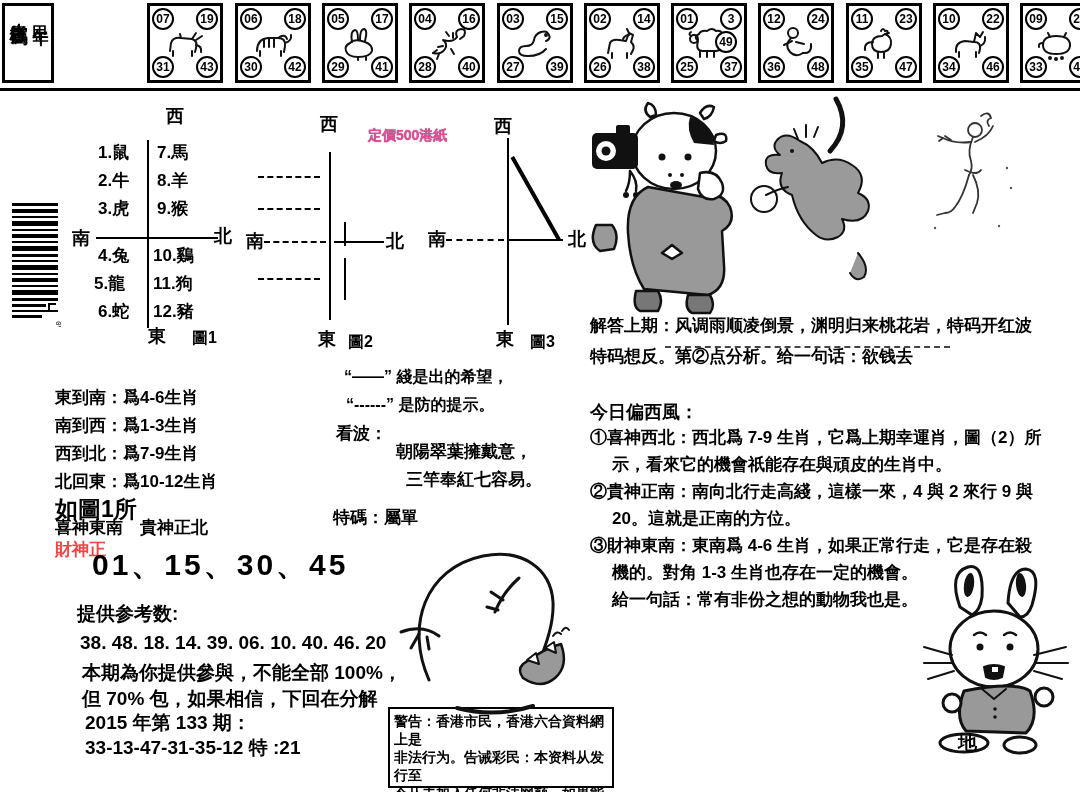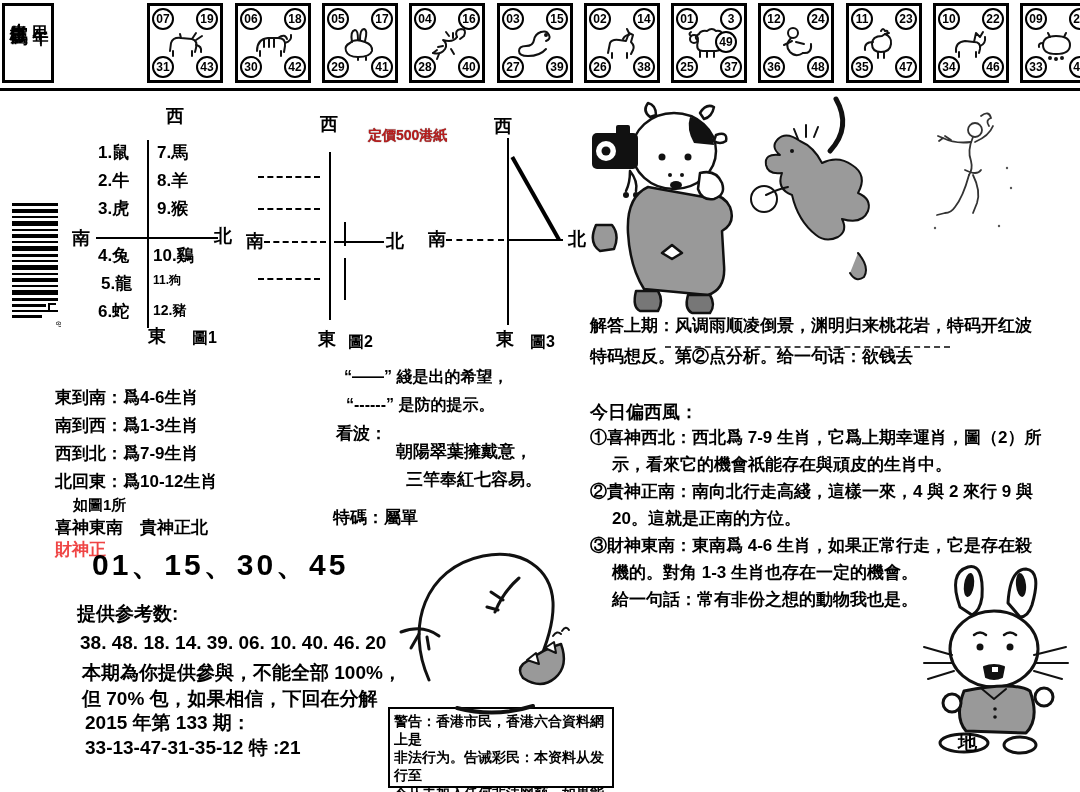--- a/index.html
+++ b/index.html
@@ -198,21 +198,21 @@
           <circle cx="22" cy="37" r="1" fill="#111"></circle>
           <circle cx="28" cy="36" r="1" fill="#111"></circle>
         </g>
       </svg>
     <span class="circ bl">33</span>
     <span class="circ br">45</span>
   </div>
 
   <div class="ln" style="left:0;top:88px;width:1080px;height:3px"></div>
 
-  <span class="t" style="left:368px;top:127px;font-size:14px;color:#b91c1c;text-shadow:0 0 1px #555">定價500港紙</span>
+  <span class="t" style="left:368px;top:127px;font-size:14px;color:#ec4899;text-shadow:0 0 1px #555">定價500港紙</span>
 
   <svg style="left:10px;top:203px" width="54" height="124" viewBox="0 0 54 124">
     <g fill="#000">
       <rect x="2" y="0" width="46" height="3"></rect>
         <rect x="2" y="6" width="46" height="4"></rect>
       <rect x="2" y="13" width="46" height="2"></rect>
         <rect x="2" y="18" width="46" height="5"></rect>
       <rect x="2" y="26" width="46" height="2"></rect>
         <rect x="2" y="31" width="46" height="4"></rect>
       <rect x="2" y="38" width="46" height="2"></rect>
@@ -240,25 +240,25 @@
   <span class="t" style="left:192px;top:329px;font-size:16px">圖1</span>
   <div class="ln" style="left:147px;top:140px;width:2px;height:188px"></div>
   <div class="ln" style="left:96px;top:237px;width:122px;height:2px"></div>
   <span class="t" style="left:98px;top:143px;font-size:17px">1.鼠</span>
   <span class="t" style="left:98px;top:171px;font-size:17px">2.牛</span>
   <span class="t" style="left:98px;top:199px;font-size:17px">3.虎</span>
   <span class="t" style="left:157px;top:143px;font-size:17px">7.馬</span>
   <span class="t" style="left:157px;top:171px;font-size:17px">8.羊</span>
   <span class="t" style="left:157px;top:199px;font-size:17px">9.猴</span>
   <span class="t" style="left:98px;top:246px;font-size:17px">4.兔</span>
-  <span class="t" style="left:101px;top:274px;font-size:17px">5.龍</span>
+  <span class="t" style="left:94px;top:274px;font-size:17px">5.龍</span>
   <span class="t" style="left:98px;top:302px;font-size:17px">6.蛇</span>
   <span class="t" style="left:153px;top:246px;font-size:17px">10.鷄</span>
-  <span class="t" style="left:153px;top:274px;font-size:12px">11.狗</span>
-  <span class="t" style="left:153px;top:302px;font-size:14px">12.豬</span>
+  <span class="t" style="left:153px;top:274px;font-size:17px">11.狗</span>
+  <span class="t" style="left:153px;top:302px;font-size:17px">12.豬</span>
 
   <span class="t" style="left:320px;top:114px;font-size:18px">西</span>
   <span class="t" style="left:246px;top:231px;font-size:18px">南</span>
   <span class="t" style="left:386px;top:231px;font-size:18px">北</span>
   <span class="t" style="left:318px;top:329px;font-size:18px">東</span>
   <span class="t" style="left:348px;top:333px;font-size:16px">圖2</span>
   <div class="ln" style="left:329px;top:152px;width:2px;height:168px"></div>
   <div class="ln" style="left:344px;top:222px;width:2px;height:24px"></div>
   <div class="ln" style="left:344px;top:258px;width:2px;height:42px"></div>
   <div class="dashln" style="left:258px;top:176px;width:62px"></div>
@@ -274,21 +274,21 @@
   <span class="t" style="left:530px;top:333px;font-size:16px">圖3</span>
   <div class="ln" style="left:507px;top:138px;width:2px;height:187px"></div>
   <div class="dashln" style="left:446px;top:239px;width:58px"></div>
   <div class="ln" style="left:509px;top:239px;width:54px;height:2px"></div>
   <div class="ln" style="left:514px;top:156px;width:95px;height:4px;transform:rotate(60.5deg);transform-origin:0 0"></div>
 
   <span class="t" style="left:55px;top:388px;font-size:17px">東到南：爲4-6生肖</span>
   <span class="t" style="left:55px;top:416px;font-size:17px">南到西：爲1-3生肖</span>
   <span class="t" style="left:55px;top:444px;font-size:17px">西到北：爲7-9生肖</span>
   <span class="t" style="left:55px;top:472px;font-size:17px">北回東：爲10-12生肖</span>
-  <span class="t" style="left:73px;top:496px;font-size:15px">如圖1所</span>
+  <span class="t" style="left:55px;top:496px;font-size:23px">如圖1所</span>
   <span class="t" style="left:55px;top:518px;font-size:17px">喜神東南　貴神正北</span>
   <span class="t" style="left:55px;top:540px;font-size:17px;color:#ef4444">財神正</span>
 
   <span class="t" style="left:344px;top:368px;font-size:16px">“——” 綫是出的希望，</span>
   <span class="t" style="left:346px;top:396px;font-size:16px">“------” 是防的提示。</span>
   <span class="t" style="left:336px;top:424px;font-size:17px">看波：</span>
   <span class="t" style="left:396px;top:442px;font-size:17px">朝陽翠葉擁戴意，</span>
   <span class="t" style="left:406px;top:470px;font-size:17px">三竿奉紅七容易。</span>
   <span class="t" style="left:333px;top:508px;font-size:17px">特碼：屬單</span>
 

